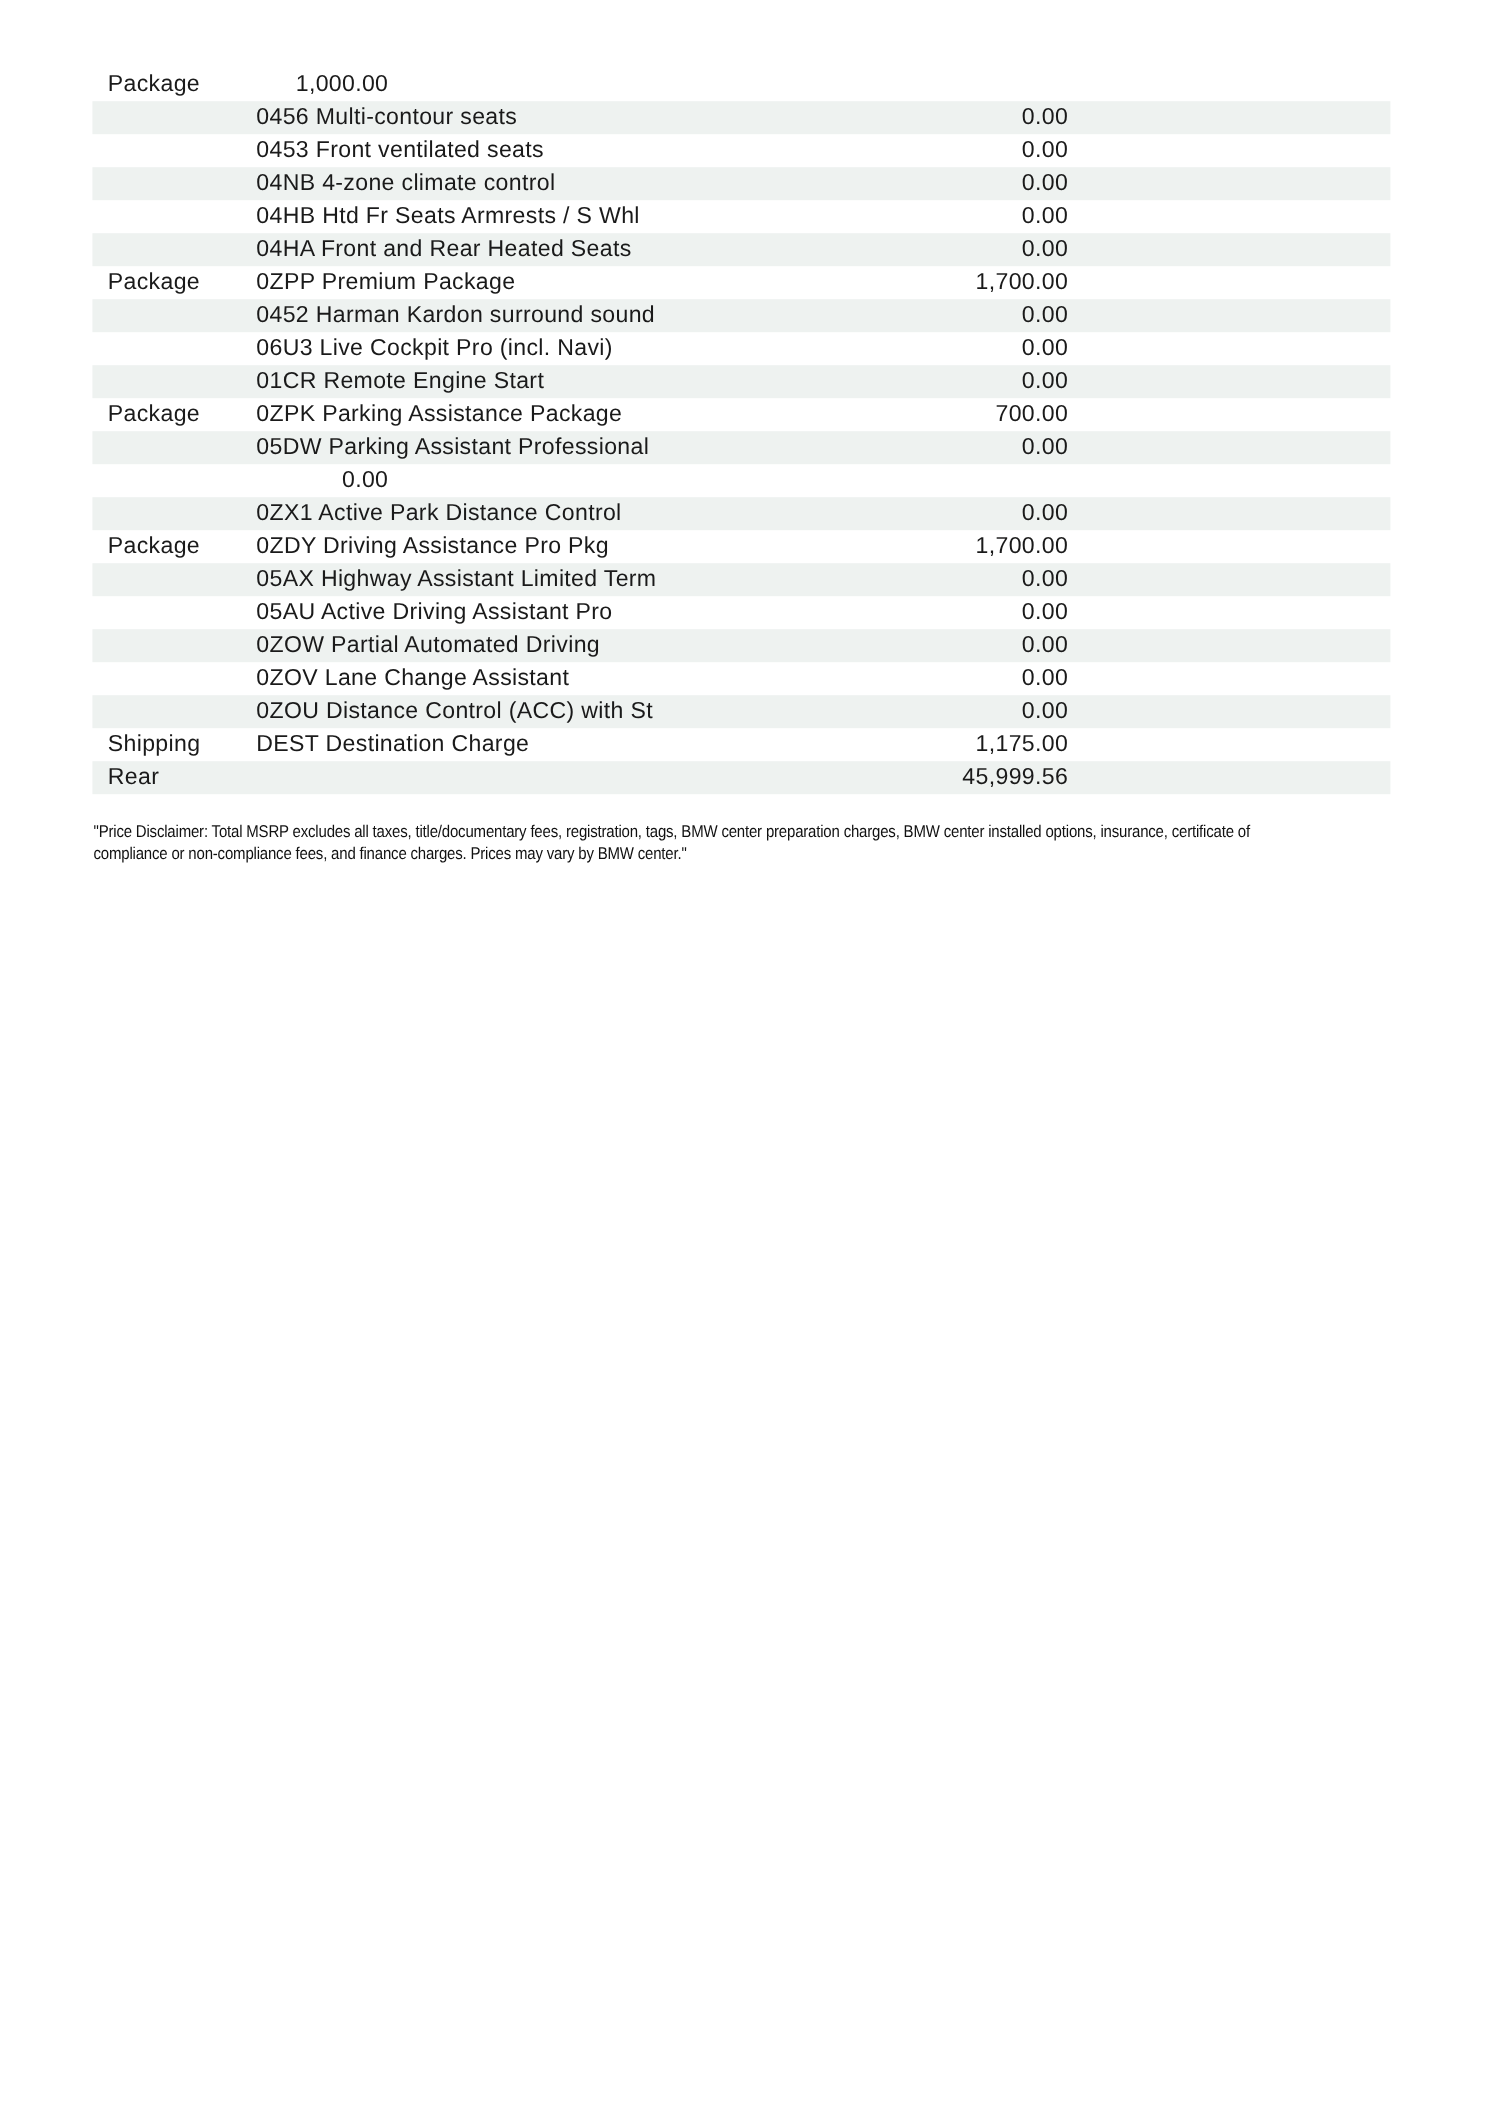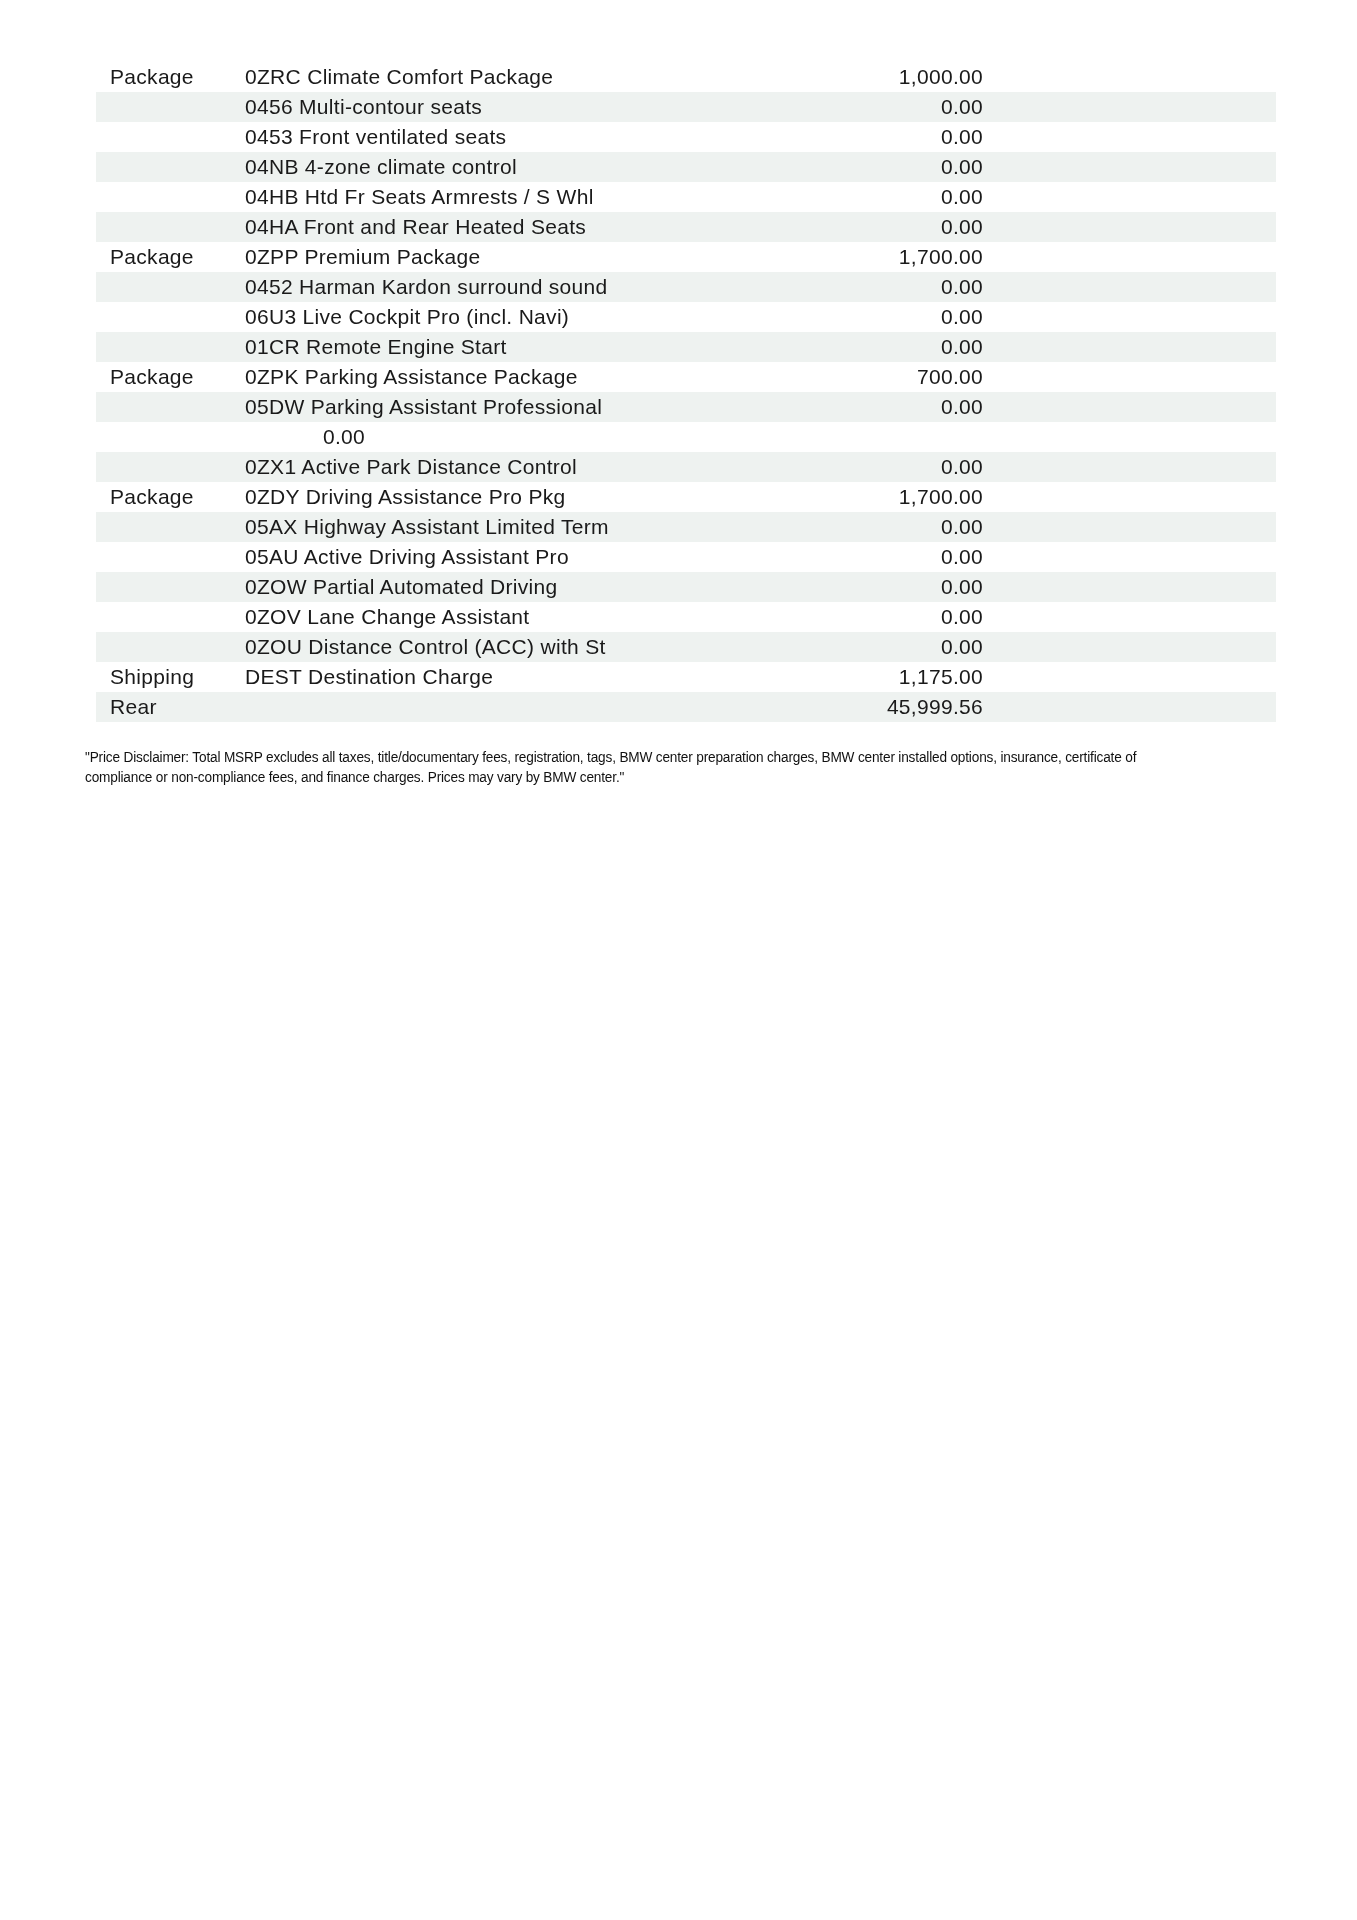--- a/index.html
+++ b/index.html
@@ -10,21 +10,21 @@
   }
   .page {
     position: relative;
     width: 1357px;
     height: 1920px;
     background: #ffffff;
     overflow: hidden;
   }
   .options-table {
     position: absolute;
-    left: 96px;
+    left: 84px;
     top: 62px;
     width: 1180px;
   }
   .row {
     display: flex;
     align-items: center;
     height: 30px;
     padding-left: 14px;
     box-sizing: border-box;
     font-size: 21px;
@@ -55,21 +55,20 @@
   .disclaimer-line { white-space: nowrap; }
 </style>
 </head>
 <body>
 
 <div class="page">
 
   <div class="options-table" id="options-table">
   <div class="row">
     <span class="cell type">Package</span>
-    <span class="cell option">0ZRC Climate Comfort Package</span>
     <span class="cell price">1,000.00</span>
     <span class="cell spacer"></span>
   </div>
 
   <div class="row">
     <span class="cell type"></span>
     <span class="cell option">0456 Multi-contour seats</span>
     <span class="cell price">0.00</span>
     <span class="cell spacer"></span>
   </div>

